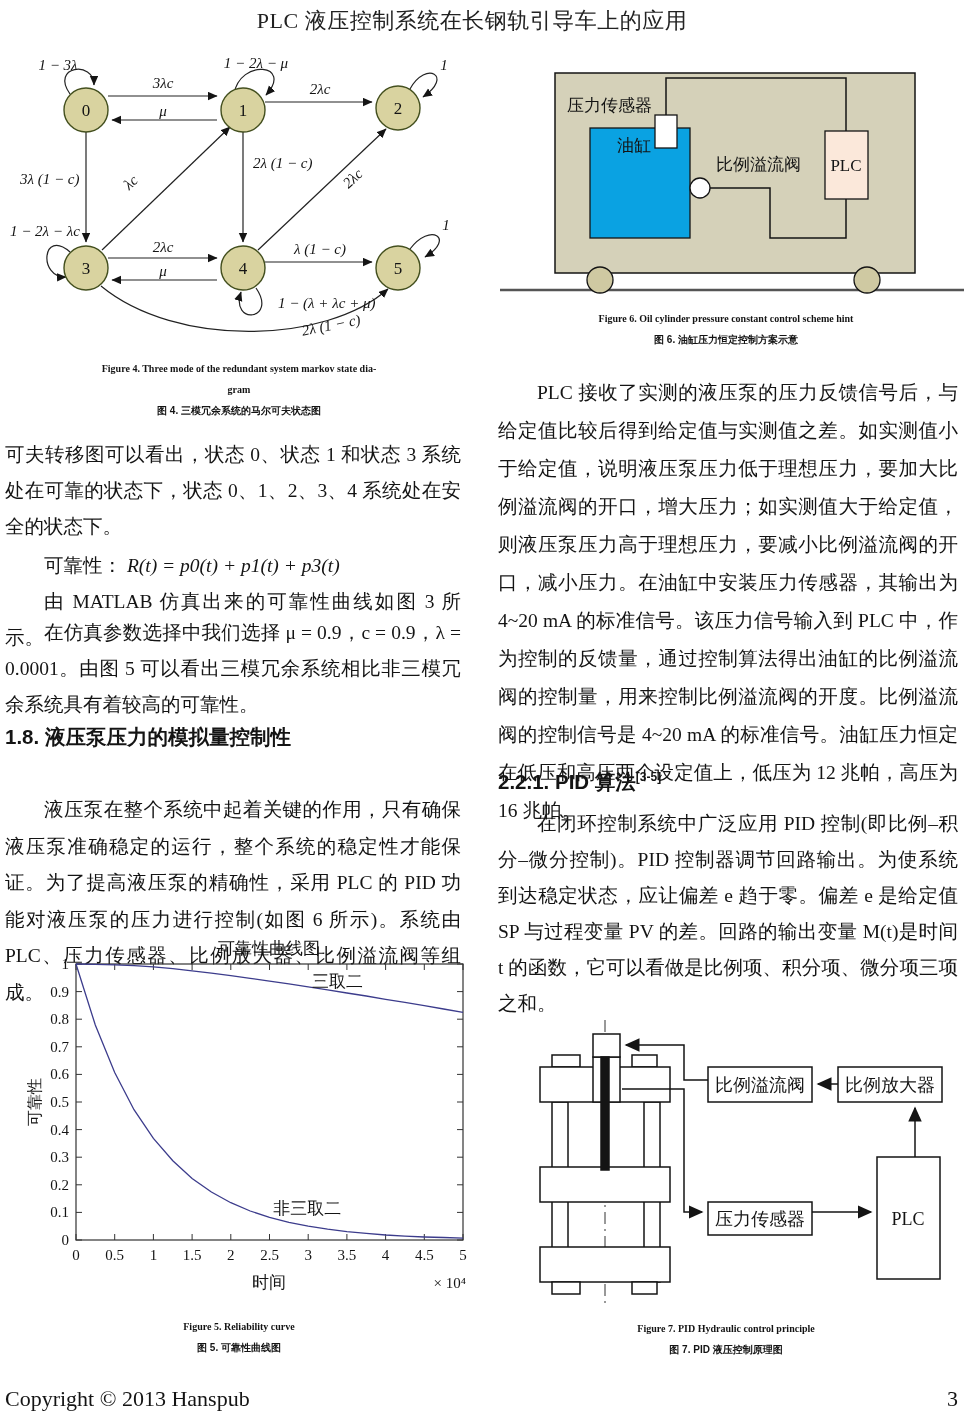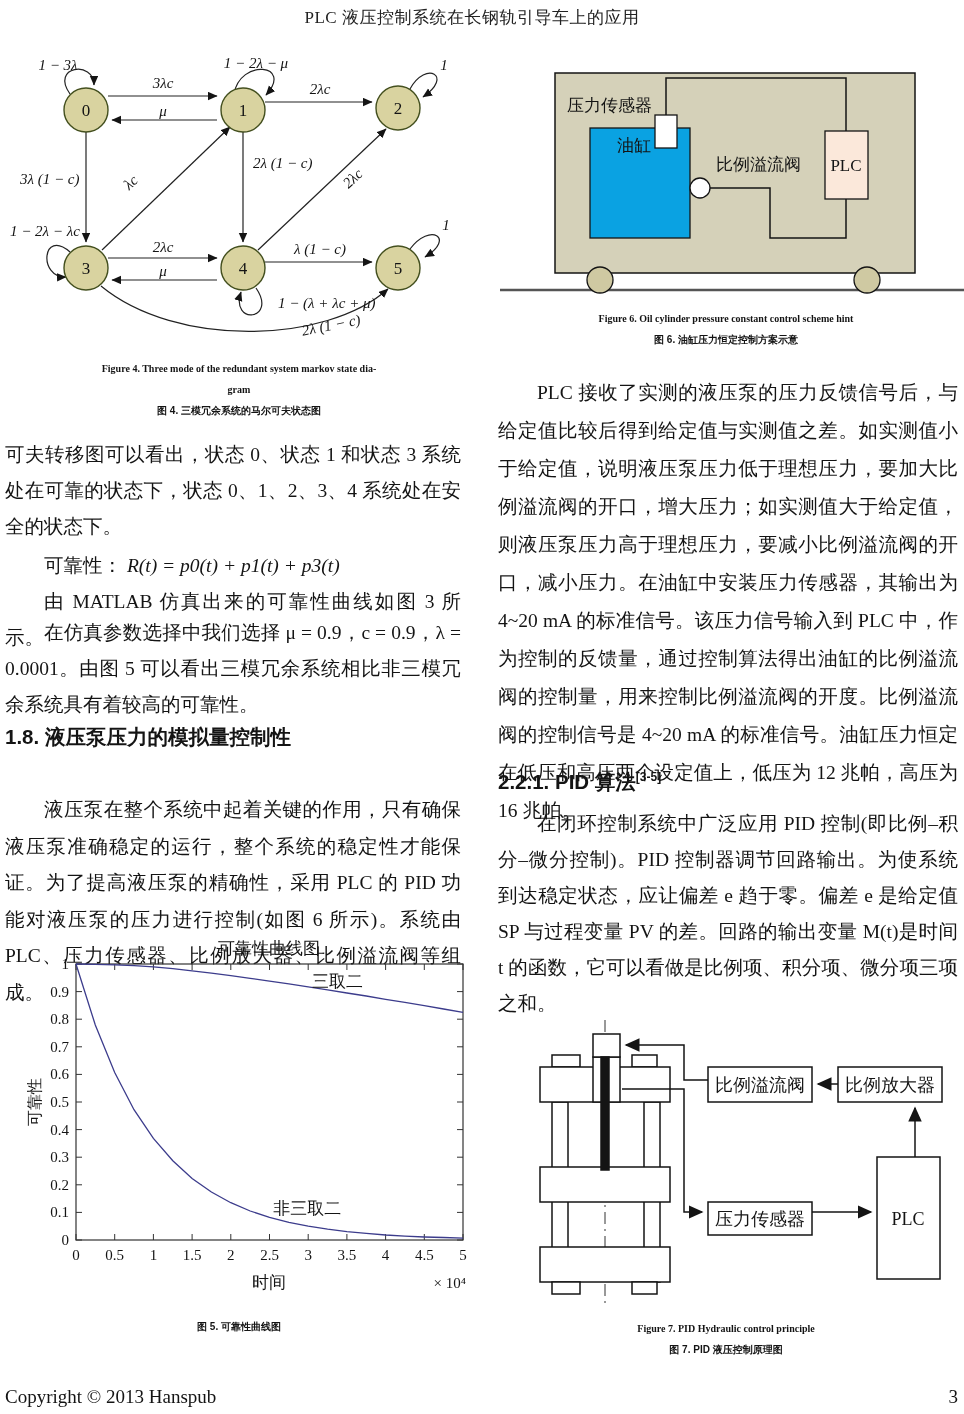--- a/index.html
+++ b/index.html
@@ -1,33 +1,33 @@
 <!DOCTYPE html>
 <html><head>
 <meta charset="utf-8">
 <style>
   html,body{margin:0;padding:0;background:#ffffff;}
   #page{position:relative;width:964px;height:1414px;background:#fff;overflow:hidden;
         font-family:"Liberation Serif","DejaVu Serif",serif;color:#141414;}
   .abs{position:absolute;}
-  .hdr{width:944px;top:6px;left:0;text-align:center;font-size:17px;color:#222;letter-spacing:.5px;}
+  .hdr{width:944px;top:6px;left:0;text-align:center;font-size:22px;color:#222;letter-spacing:.5px;}
   .body-text{font-size:19.5px;line-height:36px;text-align:justify;}
   .lh38{line-height:38px;}
   .indent{text-indent:2em;}
   .cap{text-align:center;font-weight:bold;font-size:10px;line-height:21px;}
   .cap .zh{font-family:"Liberation Sans","DejaVu Sans",sans-serif;}
   .sec-head{font-weight:bold;font-size:20.5px;font-family:"Liberation Sans","DejaVu Sans",sans-serif;}
   .formula i{font-family:"Liberation Serif","DejaVu Serif",serif;}
   svg text{font-family:"Liberation Serif","DejaVu Serif",serif;fill:#141414;}
   .mlabel{font-size:15px;font-style:italic;}
   .mnum{font-size:17px;}
   .dlabel{font-size:17px;}
   .dlabel7{font-size:18px;}
   .ax{font-size:15px;}
-  .footer{font-size:19px;}
+  .footer{font-size:22px;}
   sup{font-size:12px;}
 </style>
 </head>
 <body>
 
 <div id="page">
 
   <div class="abs hdr">PLC 液压控制系统在长钢轨引导车上的应用</div>
 
   <svg class="abs" style="left:6px;top:56px;" width="468" height="302" viewBox="0 0 468 302">
@@ -180,20 +180,21 @@
         <line x1="437" y1="26" x2="431" y2="26" stroke="#333" stroke-width="1"></line>
         <text x="43" y="31" text-anchor="end" font-size="15" class="ax">1</text>
         <polyline points="50.0,26.0 69.3,26.3 88.7,26.8 108.0,27.7 127.4,28.8 146.8,30.7 166.1,32.9 185.4,35.1 204.8,37.6 224.2,40.4 243.5,43.1 262.9,45.9 282.2,48.9 301.6,51.9 320.9,55.0 340.3,58.0 359.6,61.3 378.9,64.4 398.3,67.7 417.6,71.0 437.0,74.3" fill="none" stroke="#3c3c8c" stroke-width="1.3"></polyline>
         <text x="286.07" y="49.45999999999998" font-size="17" fill="#222">三取二</text>
         <polyline points="50.0,26.0 69.3,87.0 88.7,134.5 108.0,171.7 127.4,200.4 146.8,222.8 166.1,240.5 185.4,254.0 204.8,264.7 224.2,273.0 243.5,279.4 262.9,284.3 282.2,288.2 301.6,291.2 320.9,293.7 340.3,295.4 359.6,297.0 378.9,298.1 398.3,299.0 417.6,299.5 437.0,300.1" fill="none" stroke="#3c3c8c" stroke-width="1.3"></polyline>
         <text x="247.37" y="275.78" font-size="17" fill="#222">非三取二</text>
       </g>
   </svg>
 
   <div class="abs cap" style="left:0;top:1316px;width:478px;">
+    <div>Figure 5. Reliability curve</div>
     <div class="zh">图 5. 可靠性曲线图</div>
   </div>
 
   <svg class="abs" style="left:500px;top:58px;" width="464" height="242" viewBox="0 0 464 242">
     <line x1="0" y1="232" x2="464" y2="232" stroke="#555" stroke-width="2.5"></line>
     <rect x="55" y="15" width="360" height="200" fill="#d5d1b9" stroke="#141414" stroke-width="1.5"></rect>
     <circle cx="100" cy="222" r="13" fill="#cfc9a2" stroke="#141414" stroke-width="1.3"></circle>
     <circle cx="367" cy="222" r="13" fill="#cfc9a2" stroke="#141414" stroke-width="1.3"></circle>
     <path d="M166,57 L166,20 L346,20 L346,73" fill="none" stroke="#141414" stroke-width="1.5"></path>
     <path d="M210,130 L270,130 L270,180 L346,180 L346,141" fill="none" stroke="#141414" stroke-width="1.5"></path>

